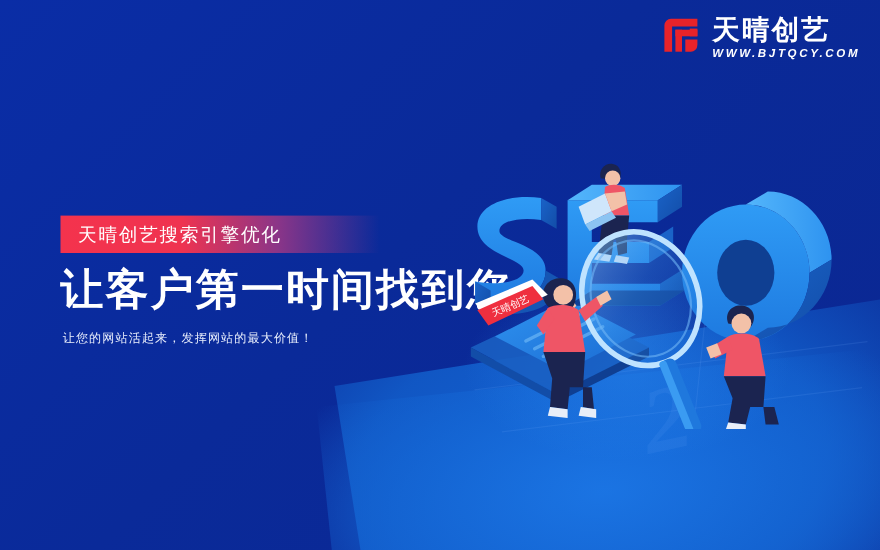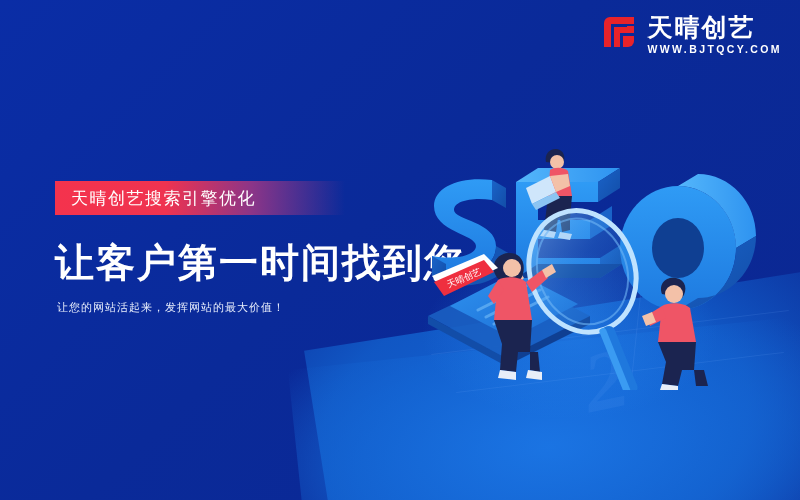--- a/index.html
+++ b/index.html
@@ -53,26 +53,26 @@
   .logo-mark {
     position:relative; width:36px; height:36px; flex:0 0 36px;
   }
   .logo-text-wrap { display:flex; flex-direction:column; align-items:flex-start; }
   .logo-cn {
     color:#ffffff; font-size:25px; font-weight:bold;
     letter-spacing:2px; line-height:1.05;
   }
   .logo-url {
     color:#ffffff; font-size:10.5px; font-weight:bold;
-    letter-spacing:2.4px; margin-top:3px;
+    letter-spacing:2.4px; margin-top:3px;font-style:italic;
   }
 
   
   .tag-banner {
-    position:absolute; left:55px; top:181px;
+    position:absolute; left:55px; top:196px;
     width:290px; height:34px;
     background: linear-gradient(to right, #f4334d 0%, #ef3350 38%, #8b3588 68%, rgba(16,45,156,0) 100%);
     display:flex; align-items:center;
   }
   .tag-banner-text {
     color:#ffffff; font-size:17px; letter-spacing:1.5px;
     margin-left:16px; white-space:nowrap;
   }
   .headline {
     position:absolute; left:55px; top:236px;

